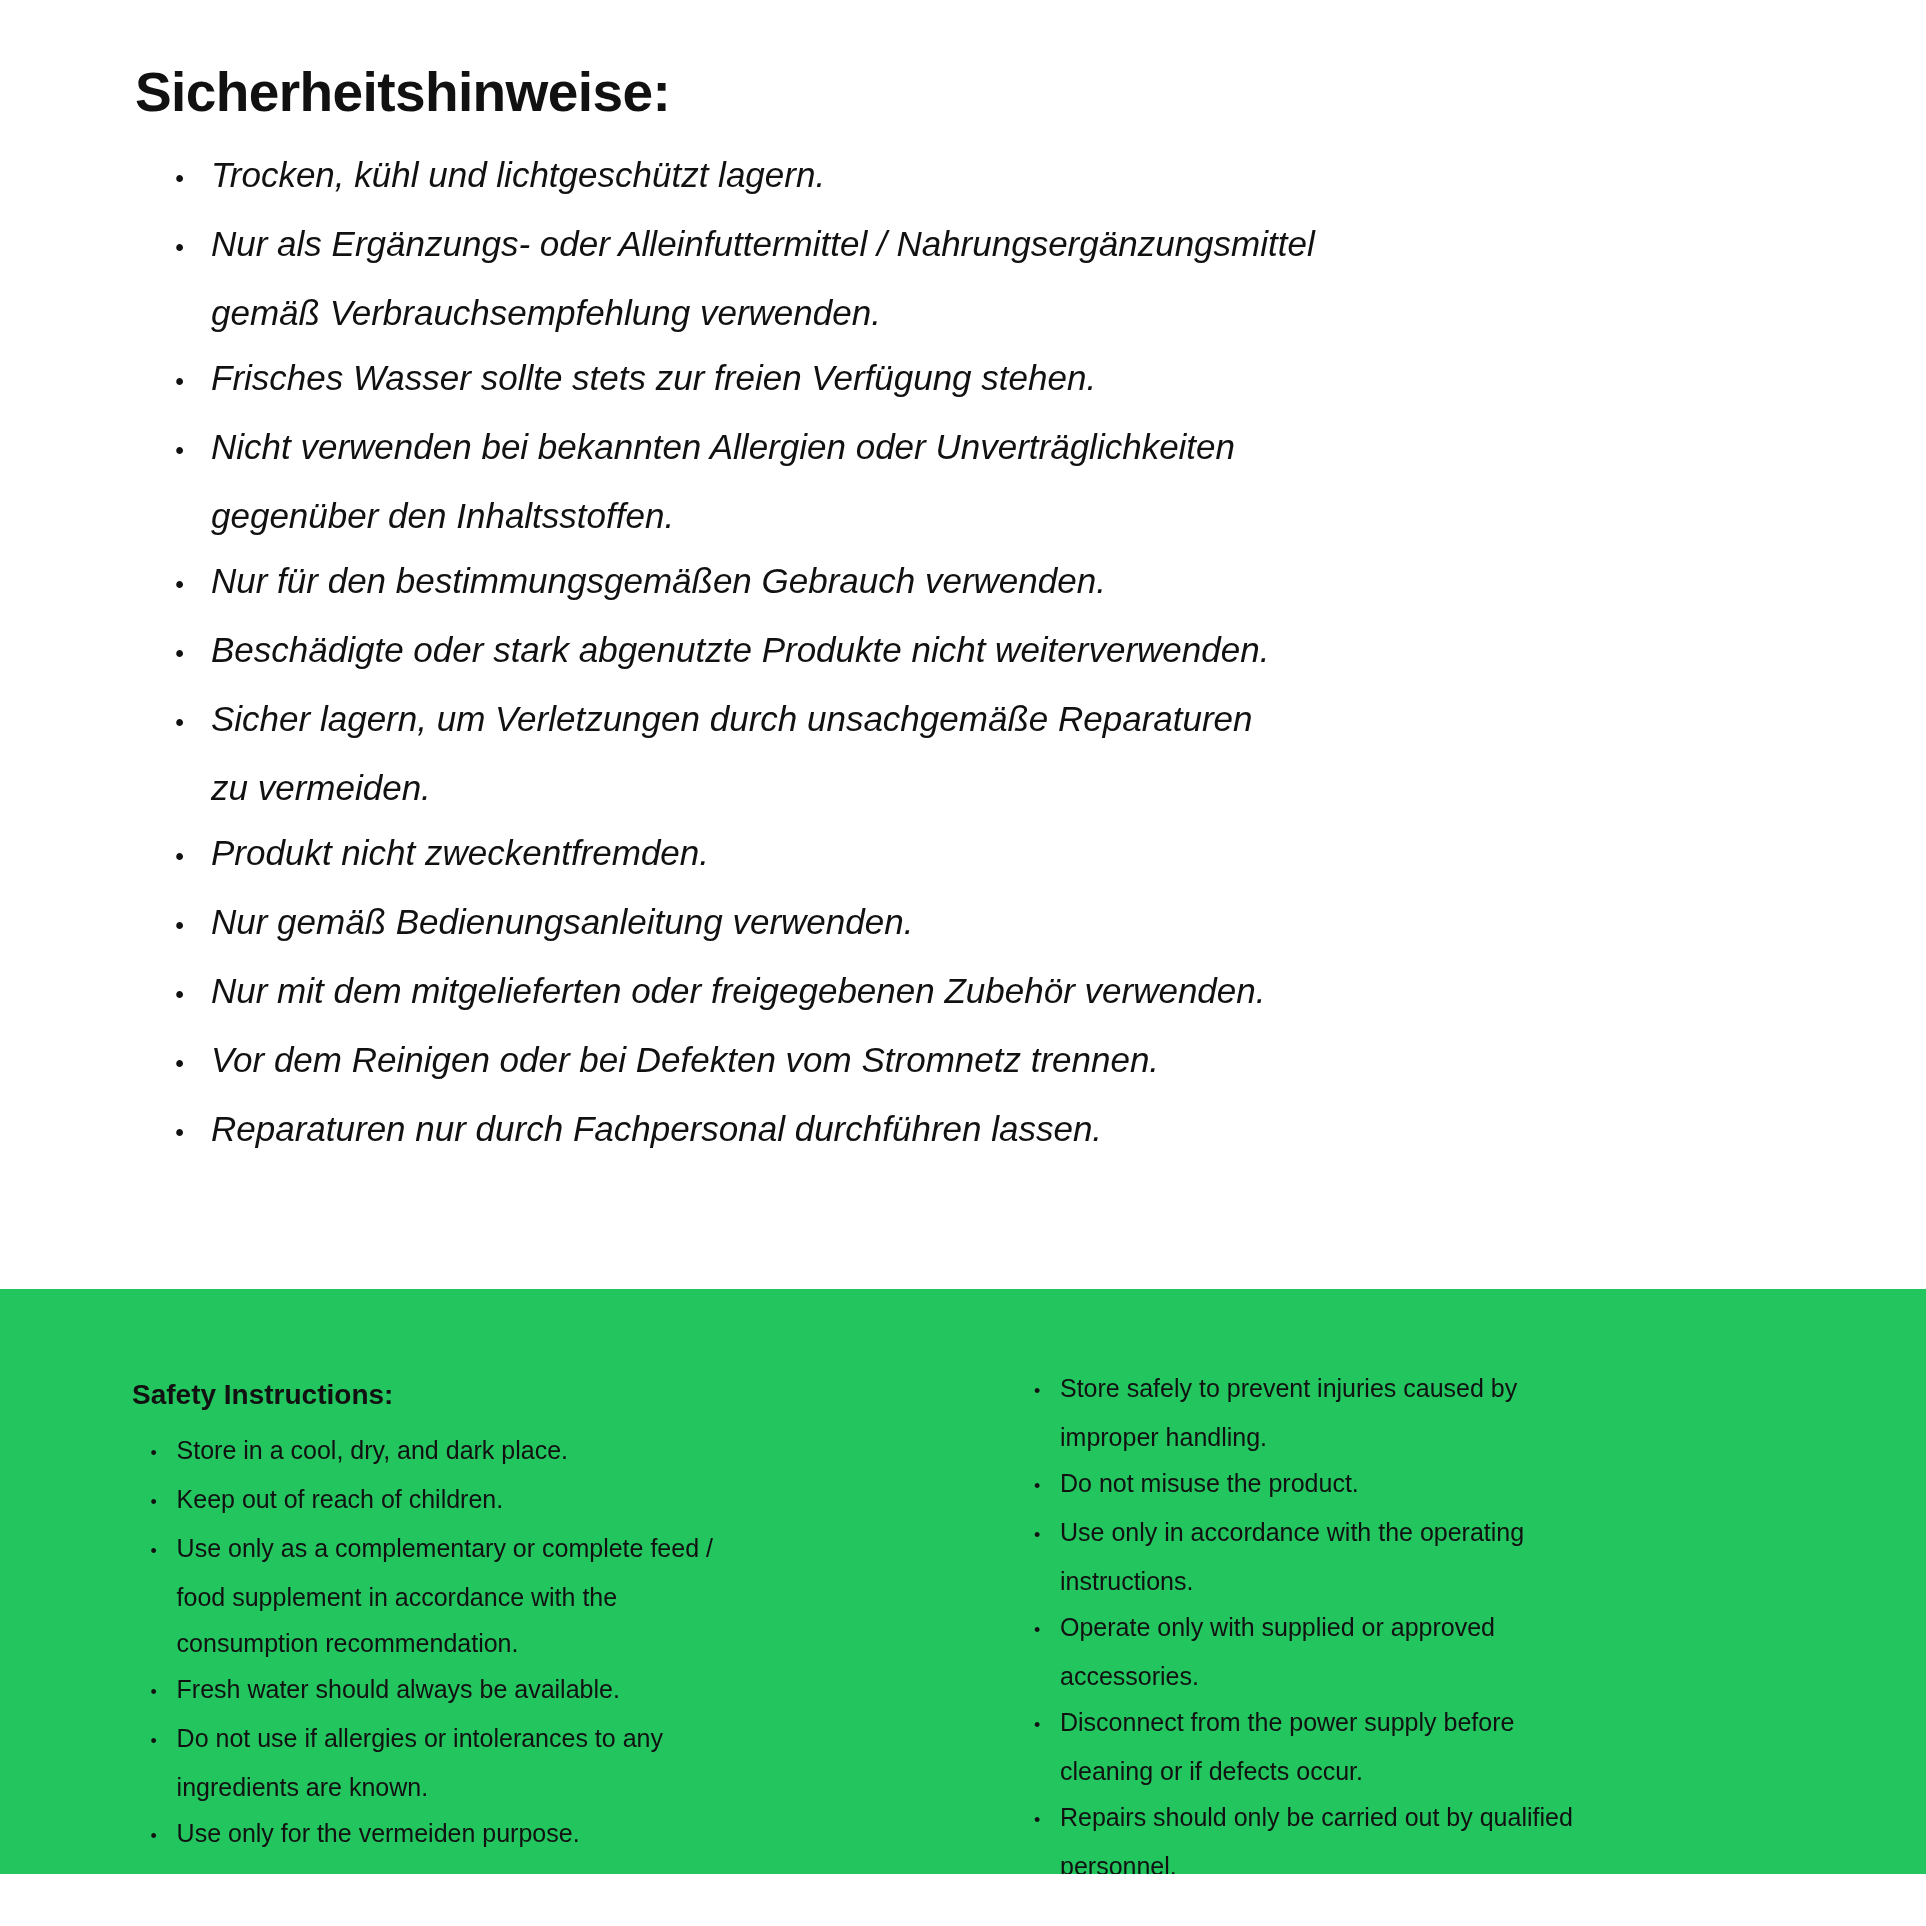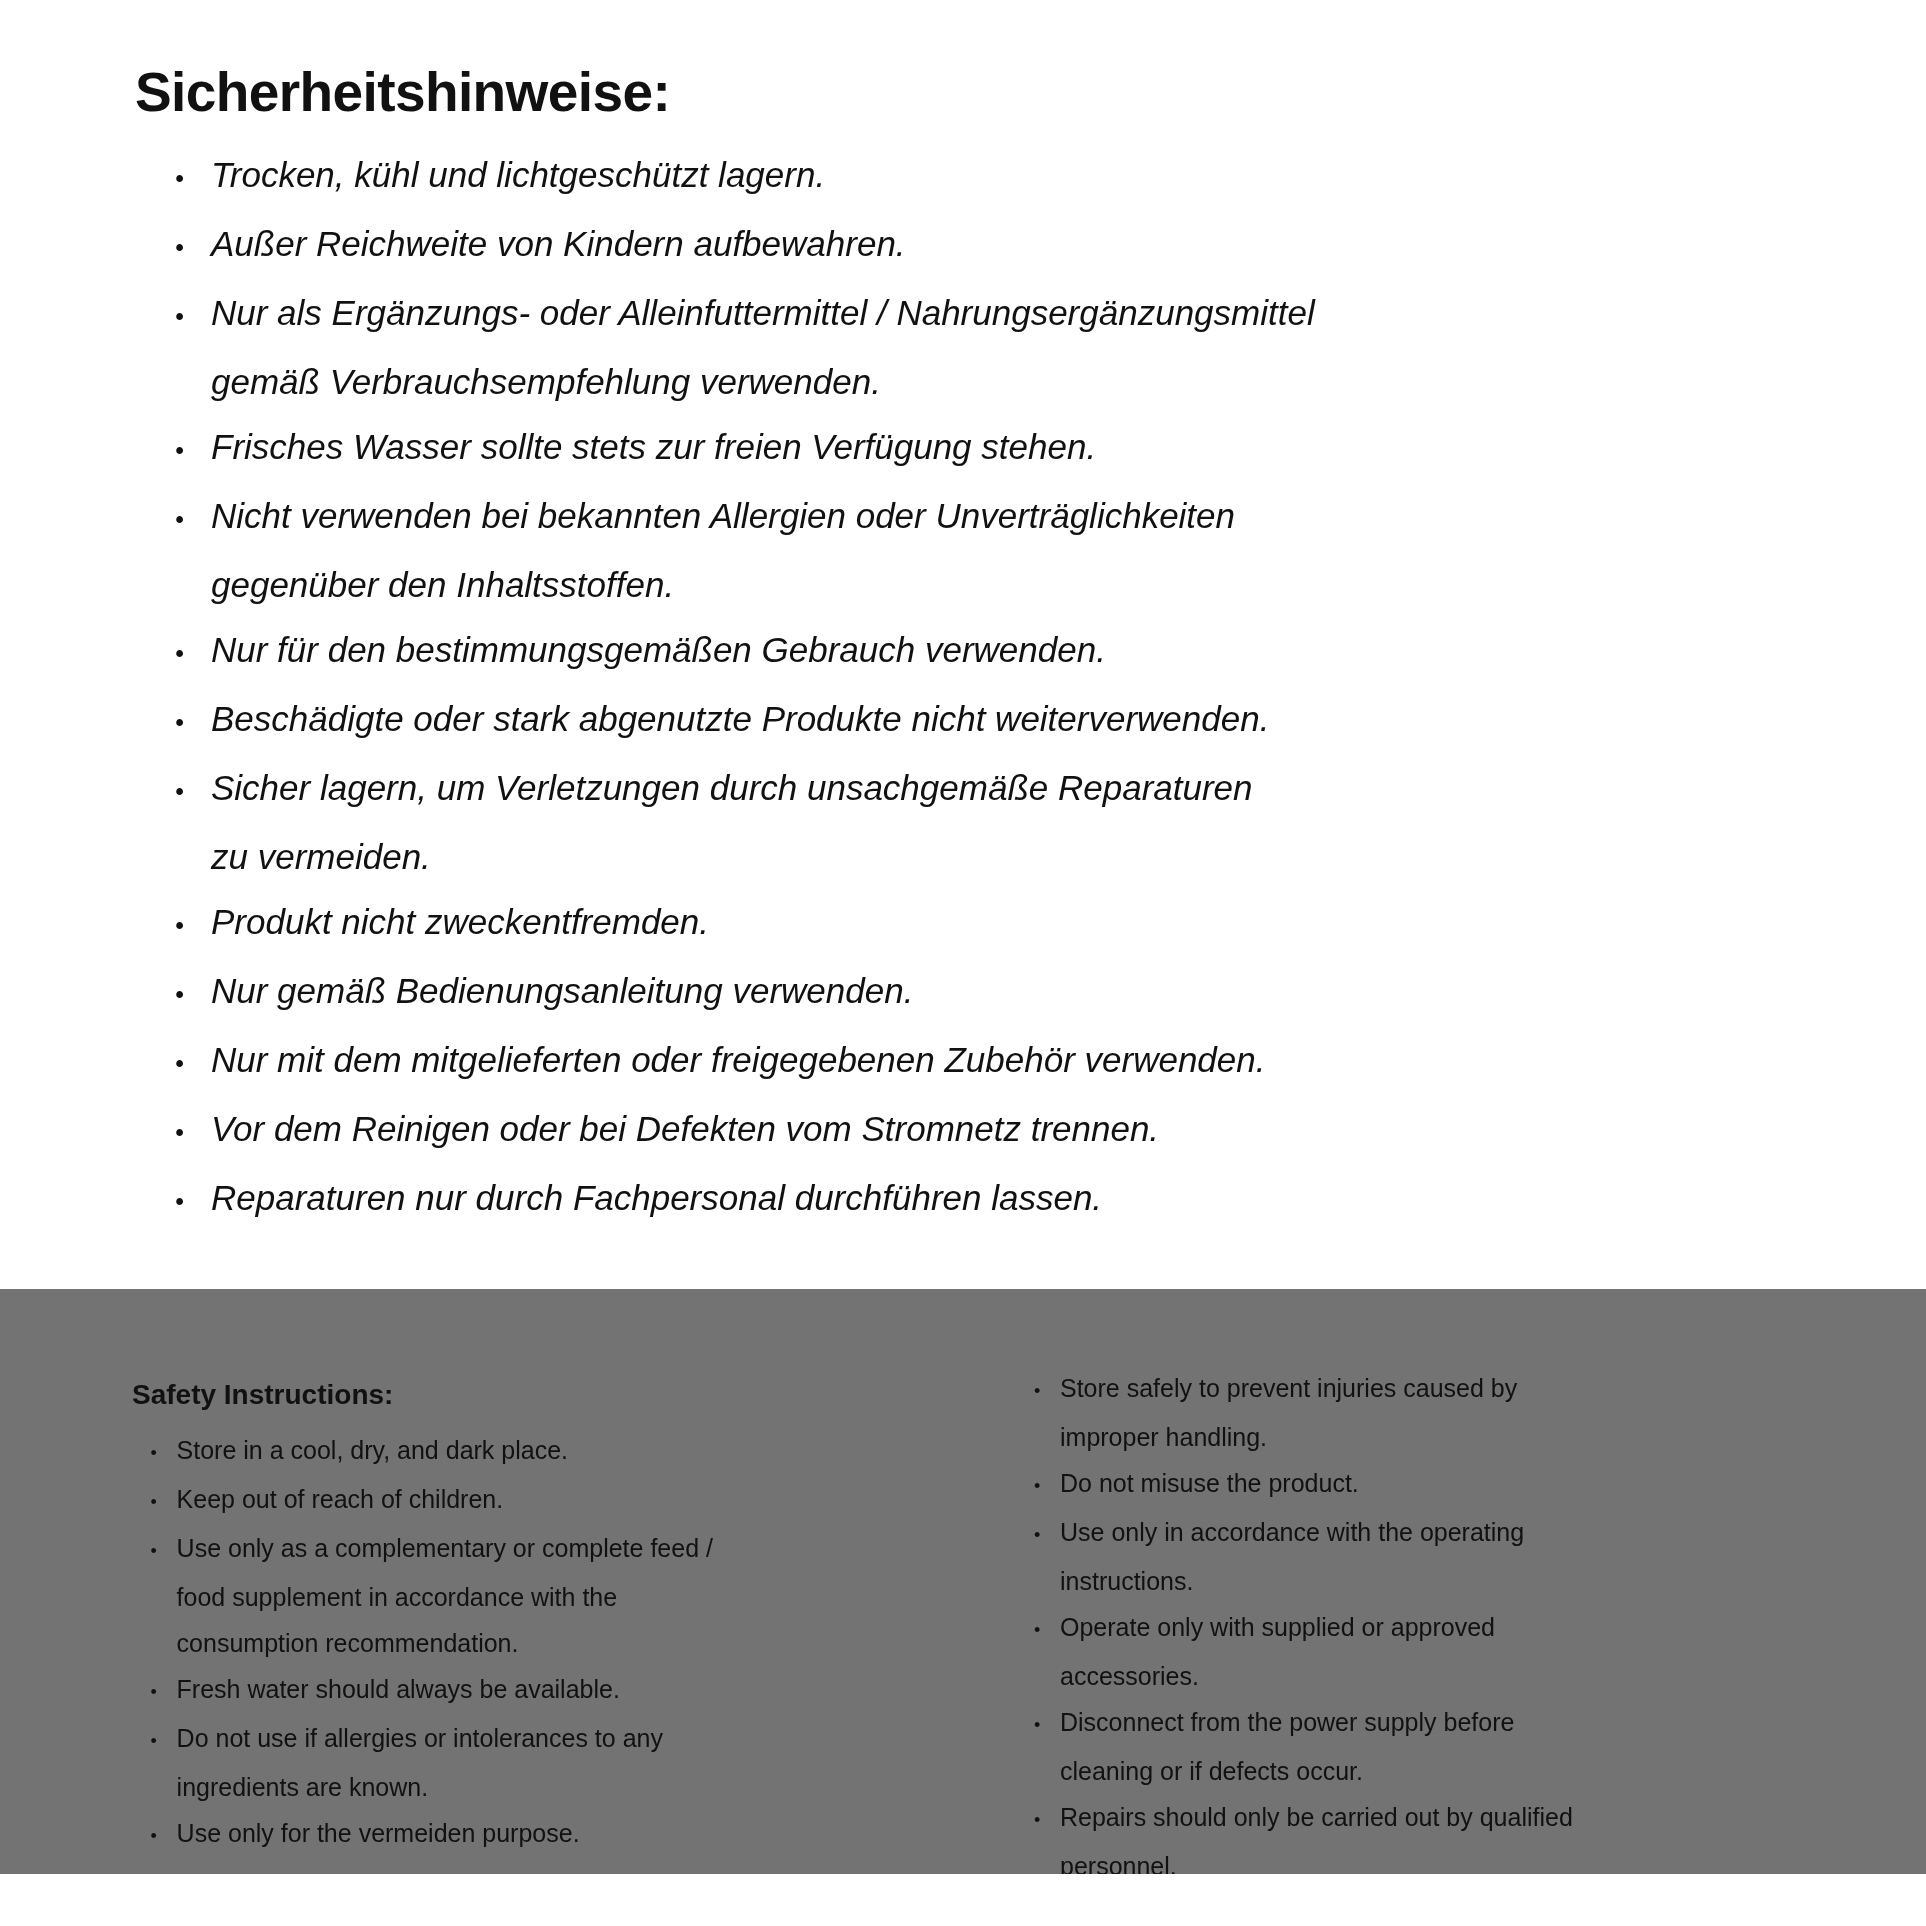--- a/index.html
+++ b/index.html
@@ -50,21 +50,21 @@
     display: inline-block;
     width: 36px;
     margin-left: -36px;
     font-size: 0.72em;
   }
 
   
   .english-section {
     box-sizing: border-box;
     height: 637px;
-    background: #737373;
+    background: #22c55e;
     display: flex;
     gap: 35px;
     padding: 76px 39px 0 132px;
   }
   .col-left { width: 867px; flex: none; }
   .col-right { flex: 1; }
   .english-title {
     margin: 14px 0 15.4px 0;
     font-size: 28px;
     line-height: 1.15;
@@ -85,21 +85,20 @@
 </style>
 </head>
 <body>
 
 <div class="page">
 
   <section class="german-section">
     <h1 class="german-title">Sicherheitshinweise:</h1>
     <ul class="bullets">
         <li>Trocken, kühl und lichtgeschützt lagern.</li>
-        <li>Außer Reichweite von Kindern aufbewahren.</li>
         <li>Nur als Ergänzungs- oder Alleinfuttermittel / Nahrungsergänzungsmittel
 gemäß Verbrauchsempfehlung verwenden.</li>
         <li>Frisches Wasser sollte stets zur freien Verfügung stehen.</li>
         <li>Nicht verwenden bei bekannten Allergien oder Unverträglichkeiten
 gegenüber den Inhaltsstoffen.</li>
         <li>Nur für den bestimmungsgemäßen Gebrauch verwenden.</li>
         <li>Beschädigte oder stark abgenutzte Produkte nicht weiterverwenden.</li>
         <li>Sicher lagern, um Verletzungen durch unsachgemäße Reparaturen
 zu vermeiden.</li>
         <li>Produkt nicht zweckentfremden.</li>

